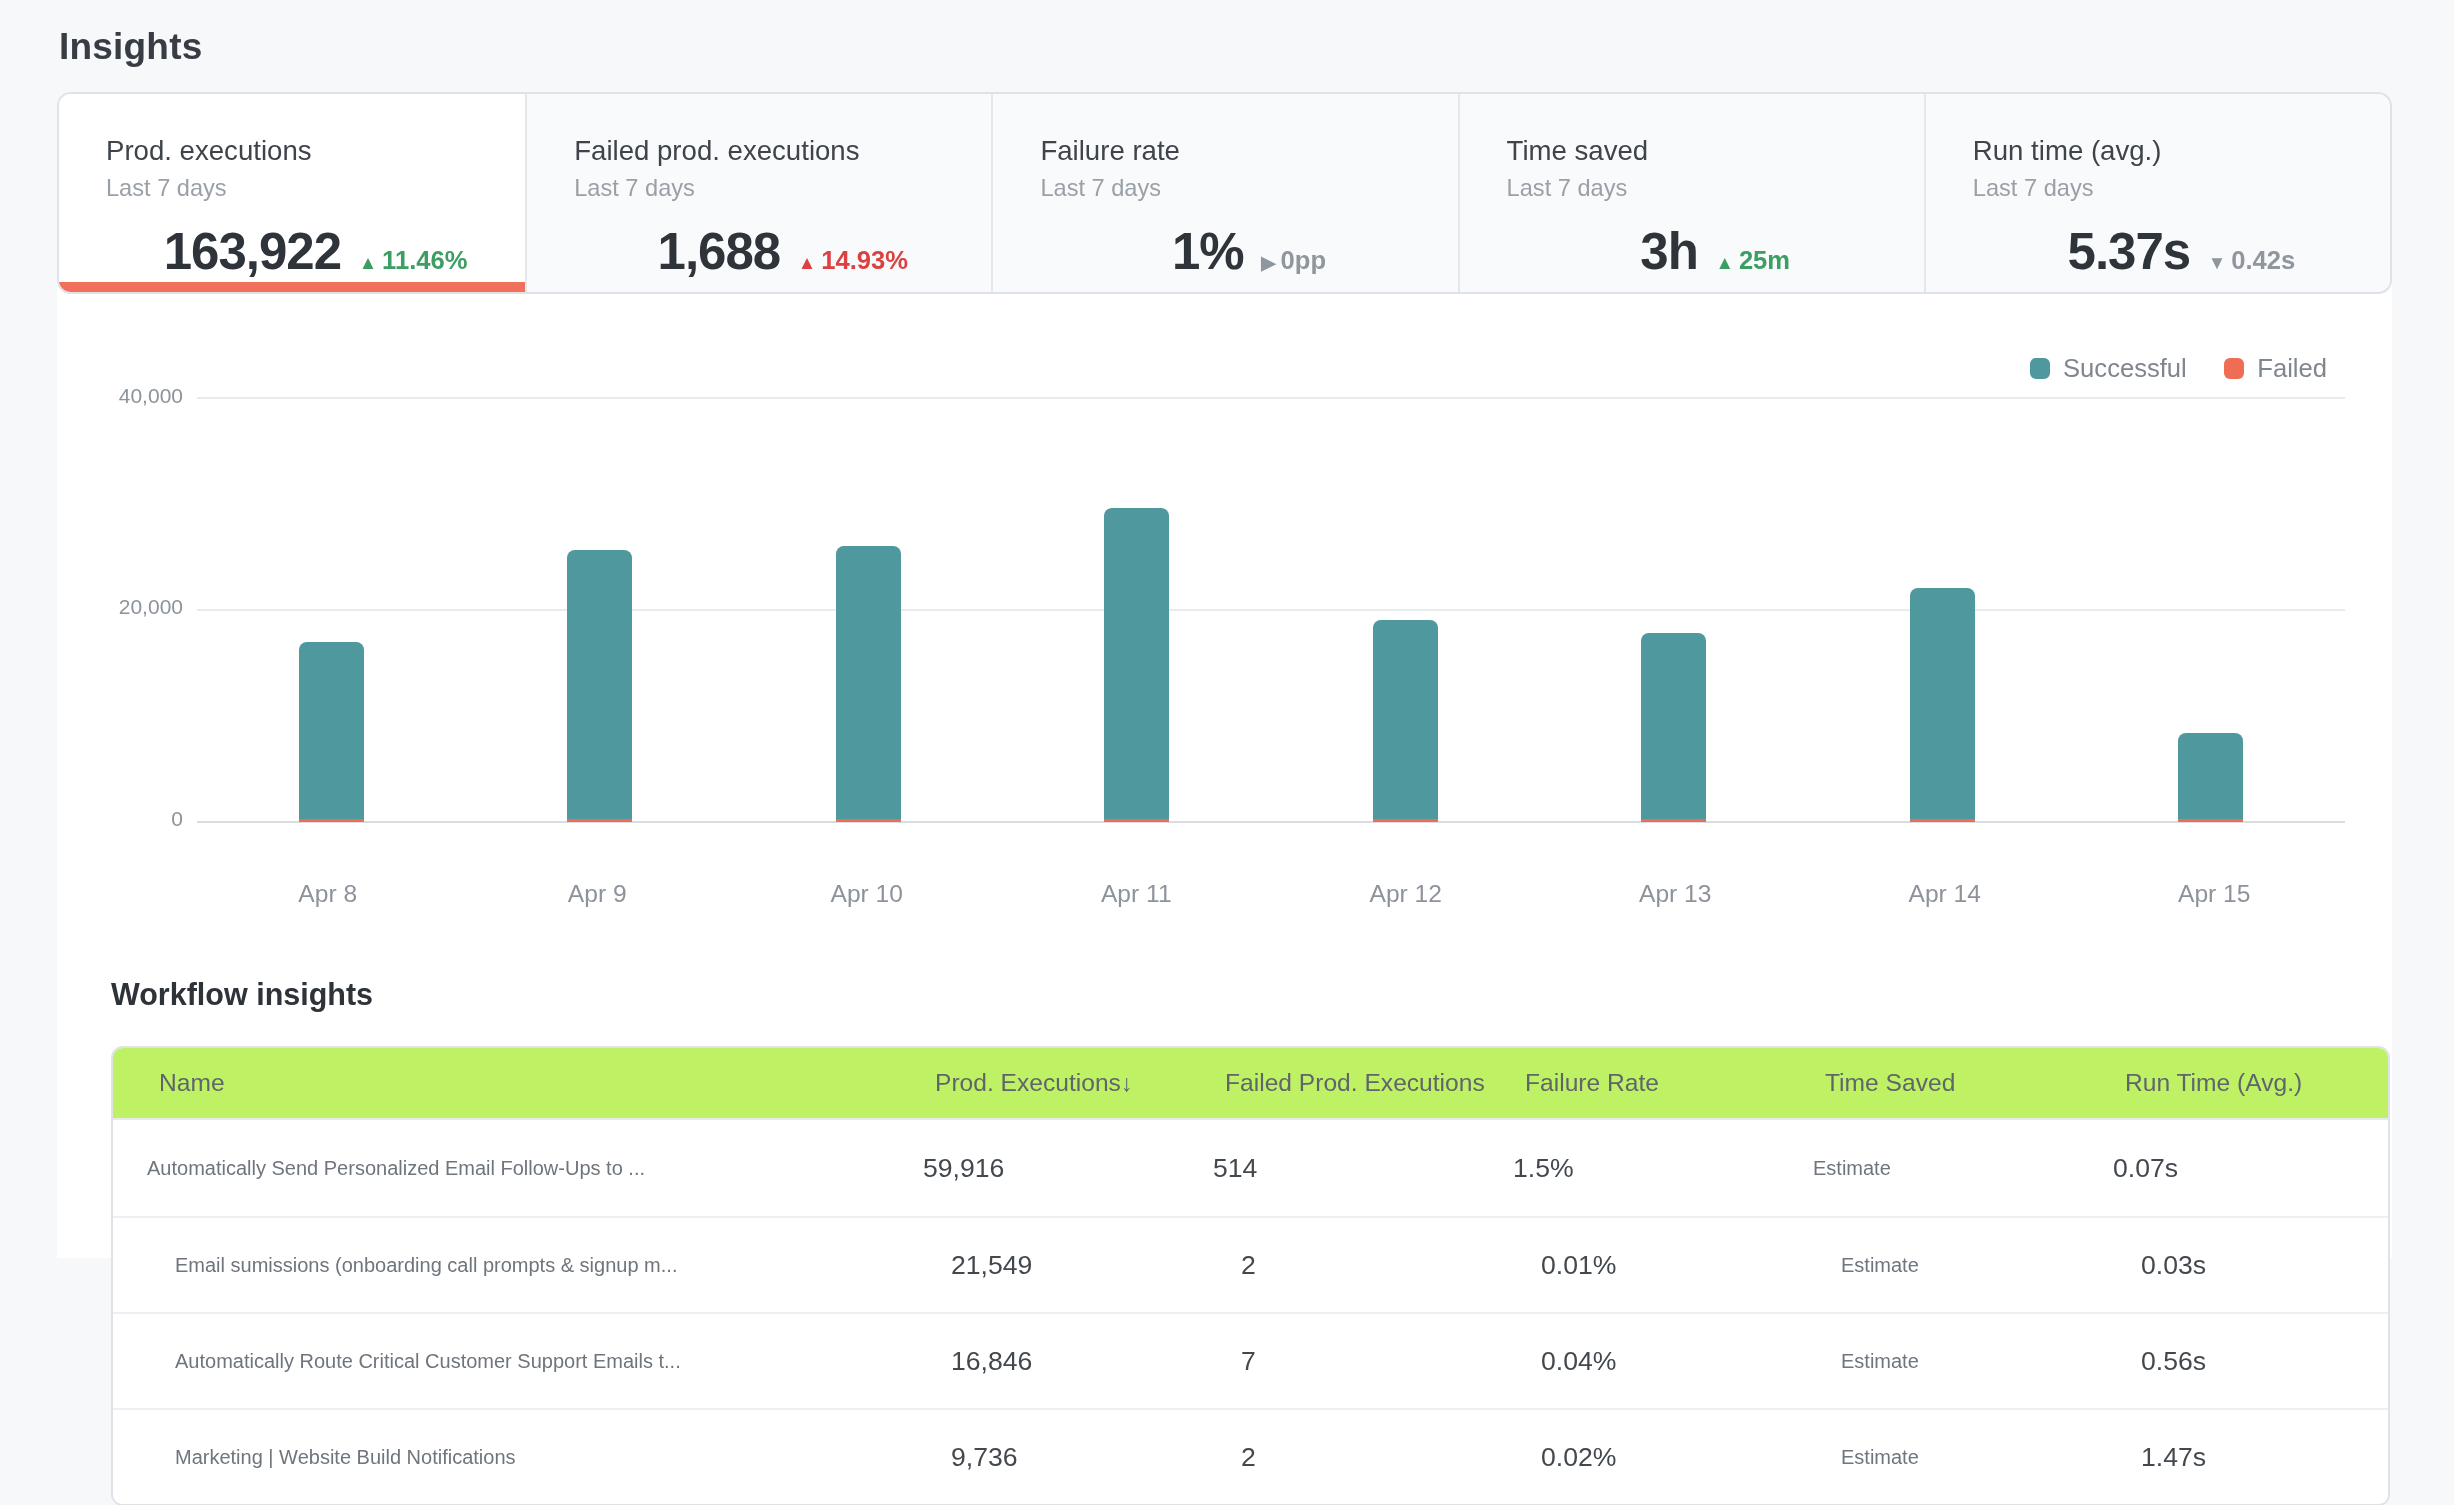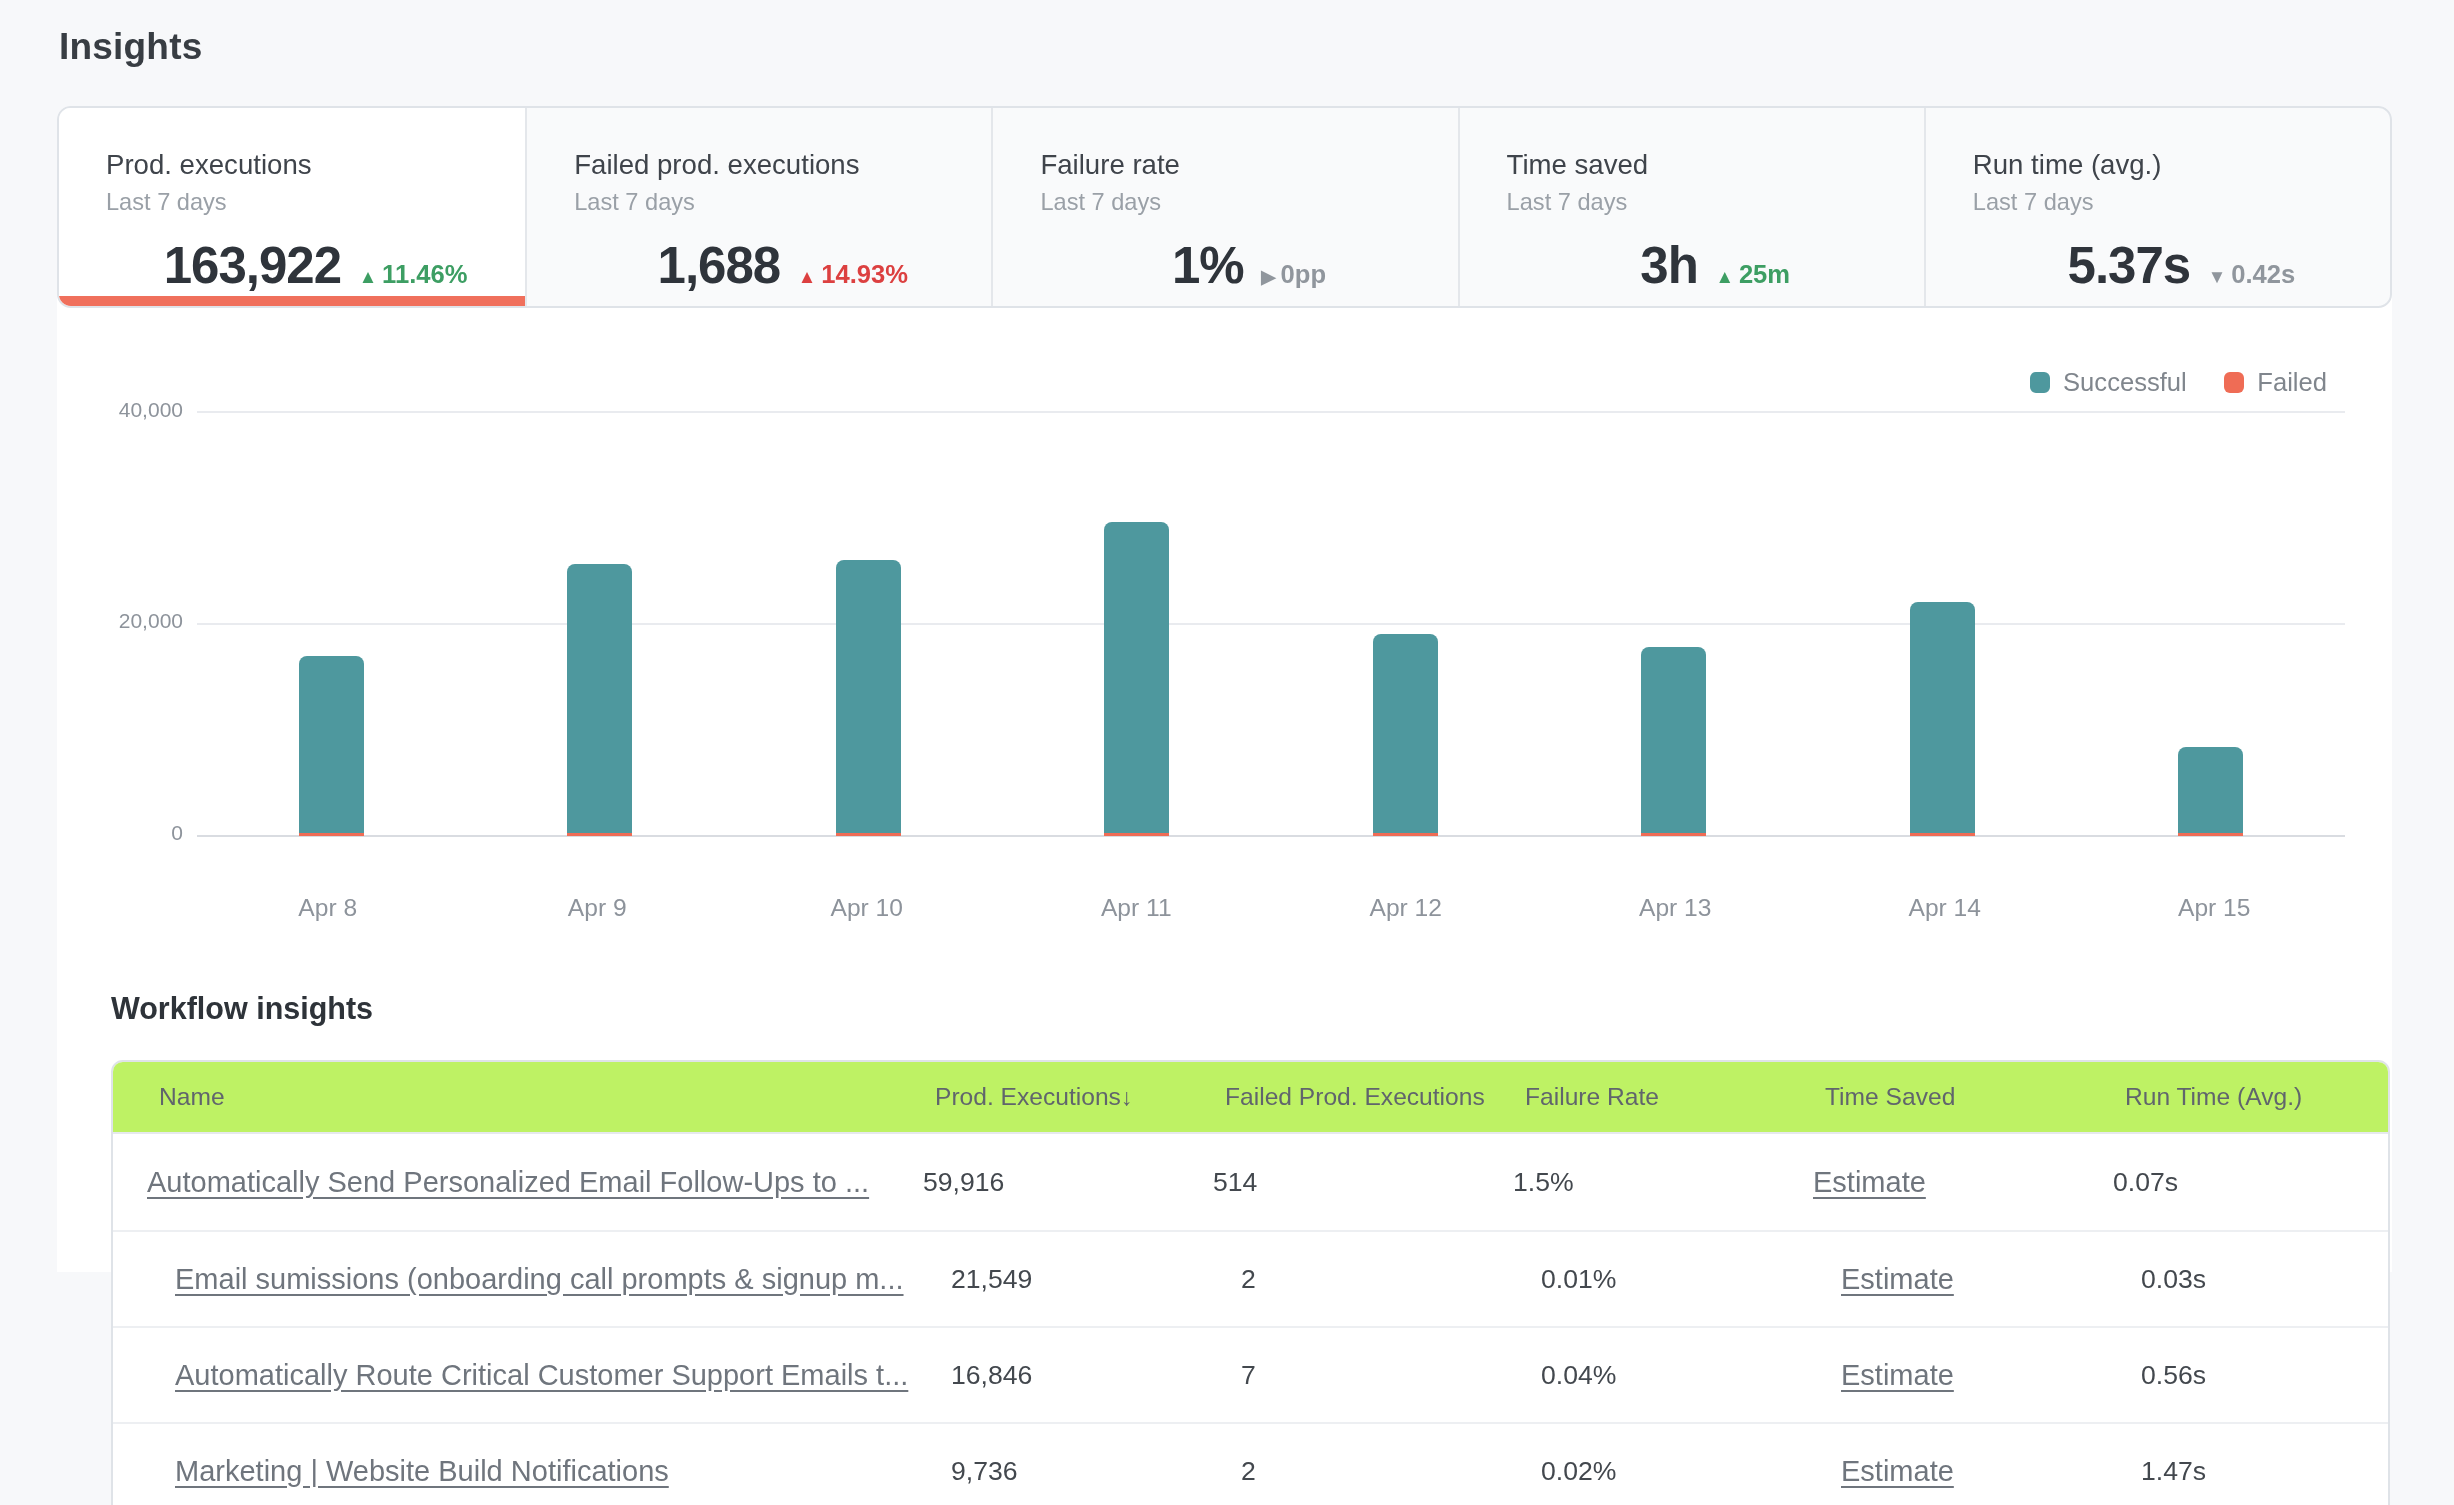--- a/index.html
+++ b/index.html
@@ -8,21 +8,21 @@
     position:relative;
     background:var(--page-bg,#f7f8fa);
     font-family:"Liberation Sans", sans-serif;
     color:var(--text-dark,#2f343b);
   }
   .page-title {
     position:absolute; left:59px; top:25.6px;
     font-size:37px; font-weight:700; color:#383d43; letter-spacing:0.2px;
   }
   .panel {
-    position:absolute; left:57px; top:106px; width:2335px; height:1166px;
+    position:absolute; left:57px; top:92px; width:2335px; height:1166px;
     background:var(--panel-bg,#fff); border-radius:13.8px 13.8px 0 0;
   }
   
   .cards {
     position:absolute; left:0; top:0; width:2335px; height:202px;
     display:flex; border:2px solid var(--border,#dfe3e8); border-radius:13.8px;
     overflow:hidden; background:var(--card-bg-unselected,#f9fafb);
   }
   .card { position:relative; width:467px; height:100%; padding:41px 0 0 47px; cursor:pointer; }
   .card + .card { border-left:2px solid #e4e7eb; }
@@ -74,21 +74,21 @@
     border:2px solid var(--border,#dfe3e8); border-radius:11.8px; overflow:hidden; background:#fff;
   }
   .trow { display:grid; grid-template-columns:810px 290px 300px 300px 300px 275px; align-items:center; }
   .thead { height:72px; background:#bef264; border-bottom:2px solid #e6e9ed;padding-left:12px; }
   .thead .tcell { font-size:24.6px; font-weight:500; color:#60656c; cursor:pointer; }
   .tbody-row { height:96px; background:#fff; }
   .tbody-row + .tbody-row { border-top:2px solid #edeff2;padding-left:28px; }
   .tcell { padding-right:19.7px; white-space:nowrap; overflow:hidden; }
   .tcell.first { padding-left:34px; }
   .name-link, .estimate-link {
-    font-size:29px; color:var(--link,#6f757d); text-decoration:underline;
+    font-size:20px; color:var(--link,#6f757d); text-decoration:underline;
     text-underline-offset:4.9px; cursor:pointer;text-align:right;
   }
   .num { font-size:26.6px; color:#43484e; }
   .sort-arrow { font-size:23.6px; color:#60656c; }
 </style>
 </head>
 <body>
 
 <div class="page-title">Insights</div>
 

